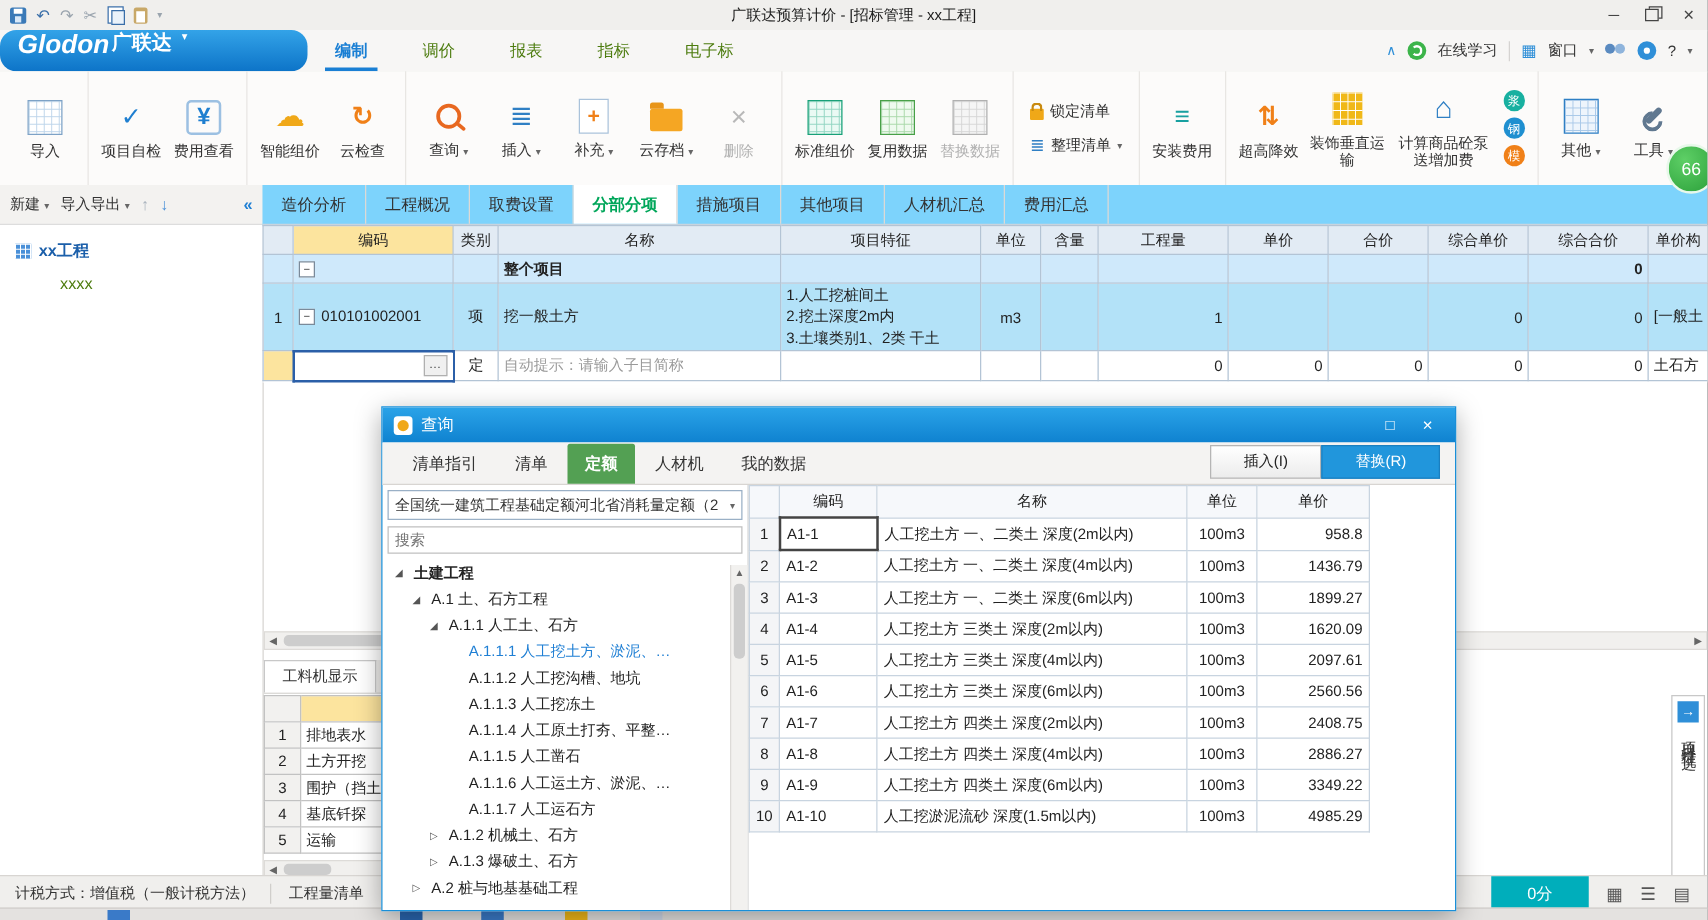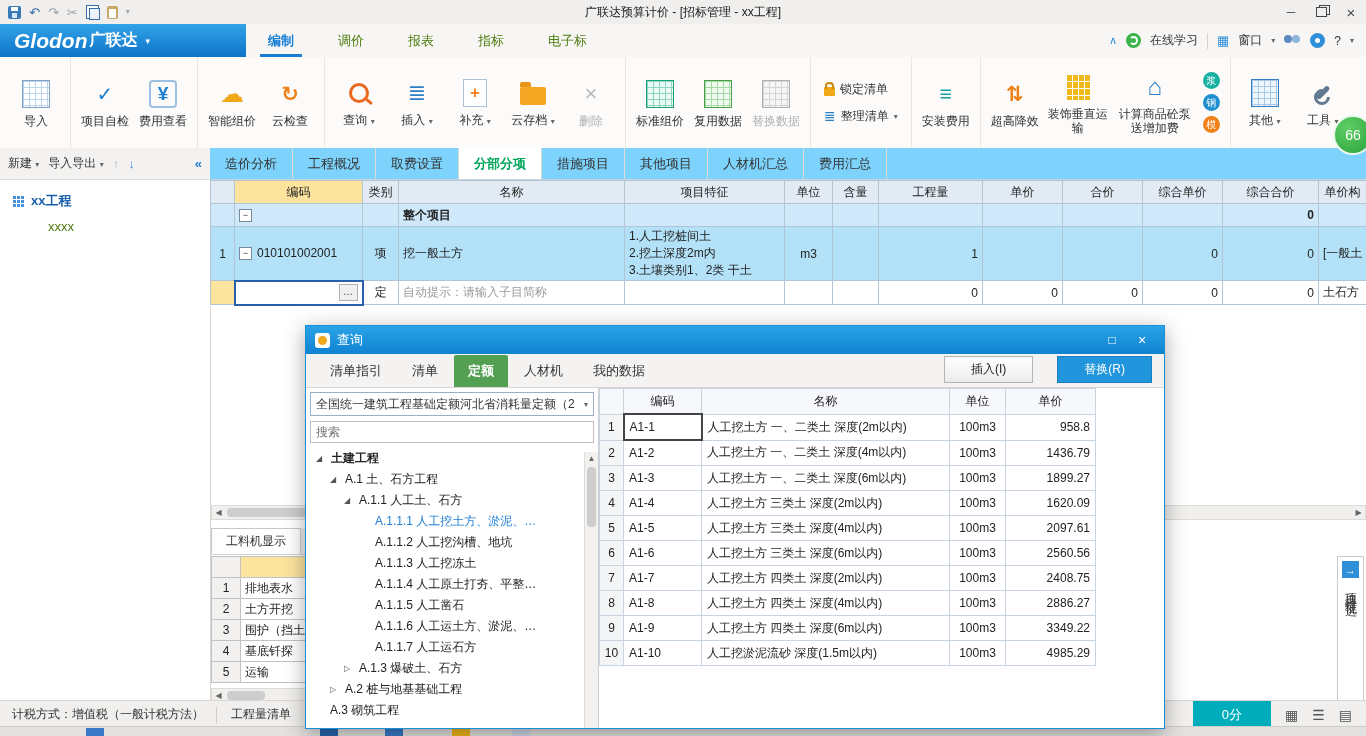--- a/index.html
+++ b/index.html
@@ -17,21 +17,21 @@
   .ic-copy::before{content:"";position:absolute;top:2px;left:2px;width:9px;height:10px;border:1px solid #3a6ea8;background:#eaf2fa;}
   .ic-paste{width:11px;height:13px;background:#c8a868;border-radius:2px;position:relative;}
   .ic-paste::before{content:"";position:absolute;top:3px;left:2px;right:2px;bottom:1px;background:#fff;}
   .win-title{position:absolute;left:0;right:0;text-align:center;font-size:12px;color:#1a1a1a;}
   .wincontrols{margin-left:auto;display:flex;z-index:2;}
   .wc{width:30px;height:23px;display:flex;align-items:center;justify-content:center;color:#444;font-size:12px;}
   .ic-restore{width:9px;height:8px;border:1px solid #444;position:relative;background:#f0efed;}
   .ic-restore::before{content:"";position:absolute;top:-3px;left:2px;width:9px;height:8px;border:1px solid #444;z-index:-1;}
   
   .ribbonrow{position:absolute;top:24px;left:0;right:0;height:33px;background:#f7f6f5;border-bottom:1px solid #e5e3e1;display:flex;align-items:stretch;}
-  .logo{width:232px;background:linear-gradient(180deg,#33a3e8,#0d74c8);color:#fff;display:flex;align-items:center;padding-left:14px;font-style:italic;font-weight:bold;flex:none;}
+  .logo{width:232px;background:linear-gradient(180deg,#33a3e8,#0d74c8);color:#fff;display:flex;align-items:flex-start;padding-left:14px;font-style:italic;font-weight:bold;flex:none;border-radius:13px;}
   .logo .en{font-size:21px;}
   .logo .cn{font-size:16px;margin-left:2px;font-style:normal;}
   .logo .caret{font-size:9px;margin-left:8px;font-style:normal;}
   .rtab{padding:0 22px;display:flex;align-items:center;color:#4d7c0f;font-size:13px;position:relative;}
   .rtab.active{color:#1a7fd4;font-weight:bold;}
   .rtab.active::after{content:"";position:absolute;left:14px;right:14px;bottom:0;height:3px;background:#1a7fd4;}
   .ribbon-right{margin-left:auto;display:flex;align-items:center;gap:9px;padding-right:12px;color:#333;}
   .chev{color:#2f8fd8;font-size:11px;}
   .ic-learn{width:15px;height:15px;border-radius:50%;background:#3cb44a;position:relative;}
   .ic-learn::before{content:"";position:absolute;inset:3px;border:2px solid #fff;border-radius:50%;border-left-color:transparent;}
@@ -143,21 +143,21 @@
   
   .dialog{position:absolute;left:305px;top:325px;width:858px;height:402px;background:#fff;border:1px solid #1a8fd8;box-shadow:0 5px 20px rgba(0,0,0,.35);z-index:50;display:flex;flex-direction:column;}
   .dlg-title{height:28px;background:linear-gradient(180deg,#2aa3e8,#0f82d0);display:flex;align-items:center;color:#fff;padding:0 9px;gap:7px;font-size:13px;flex:none;}
   .dlg-appicon{width:15px;height:15px;border-radius:3px;background:#fff;position:relative;flex:none;}
   .dlg-appicon::before{content:"";position:absolute;inset:3px;background:#f0a818;border-radius:50%;}
   .dlg-ctrl{margin-left:auto;display:flex;gap:4px;}
   .dlg-cbtn{width:26px;height:20px;display:flex;align-items:center;justify-content:center;color:#fff;font-size:12px;}
   .dlg-tabs{height:33px;background:#f4f3f2;border-bottom:1px solid #d8d5d2;display:flex;align-items:flex-end;padding:0 10px;gap:2px;flex:none;}
   .dtab{padding:7px 14px;font-size:13px;color:#333;}
   .dtab.active{background:#53a053;color:#fff;border-radius:2px 2px 0 0;font-weight:bold;}
-  .dlg-actions{margin-left:auto;display:flex;gap:24px;margin-bottom:4px;margin-right:2px;}
+  .dlg-actions{margin-left:auto;display:flex;gap:0;margin-bottom:4px;margin-right:2px;}
   .dlg-btn{padding:4px 26px;border:1px solid #b5b5b5;background:linear-gradient(#ffffff,#ececec);font-size:12px;color:#222;}
   .dlg-btn.primary{background:#2196dc;color:#fff;border-color:#1a7fc0;}
   .dlg-body{flex:1;display:flex;overflow:hidden;}
   .dlg-left{width:284px;border-right:1px solid #cfcfcf;display:flex;flex-direction:column;padding:4px;flex:none;position:relative;}
   .lib-select{height:22px;border:1px solid #9ab0c6;display:flex;align-items:center;padding:0 5px;font-size:12px;color:#333;white-space:nowrap;overflow:hidden;flex:none;}
   .lib-select .lc{margin-left:auto;font-size:8px;color:#666;padding-left:4px;}
   .searchbox{height:20px;border:1px solid #c0c0c0;margin-top:5px;font-size:12px;padding:0 5px;color:#3b82f6;outline:none;flex:none;font-family:inherit;}
   .tree{flex:1;overflow:hidden;margin-top:5px;font-size:12px;position:relative;}
   .titem{height:21px;display:flex;align-items:center;gap:5px;white-space:nowrap;overflow:hidden;}
   .lv0{padding-left:6px;font-weight:bold;}
@@ -630,20 +630,24 @@
           <div class="titem lv3">
               <span class="tg"></span>
               <span>A.1.1.6 人工运土方、淤泥、…</span>
             </div>
           <div class="titem lv3">
               <span class="tg"></span>
               <span>A.1.1.7 人工运石方</span>
             </div>
           <div class="titem lv2 col">
               <span class="tg"></span>
+              <span>A.1.2 机械土、石方</span>
+            </div>
+          <div class="titem lv2 col">
+              <span class="tg"></span>
               <span>A.1.3 爆破土、石方</span>
             </div>
           <div class="titem lv1 col">
               <span class="tg"></span>
               <span>A.2 桩与地基基础工程</span>
             </div>
           <div class="titem lv1 col">
               <span>A.3 砌筑工程</span>
             </div>
         </div>

